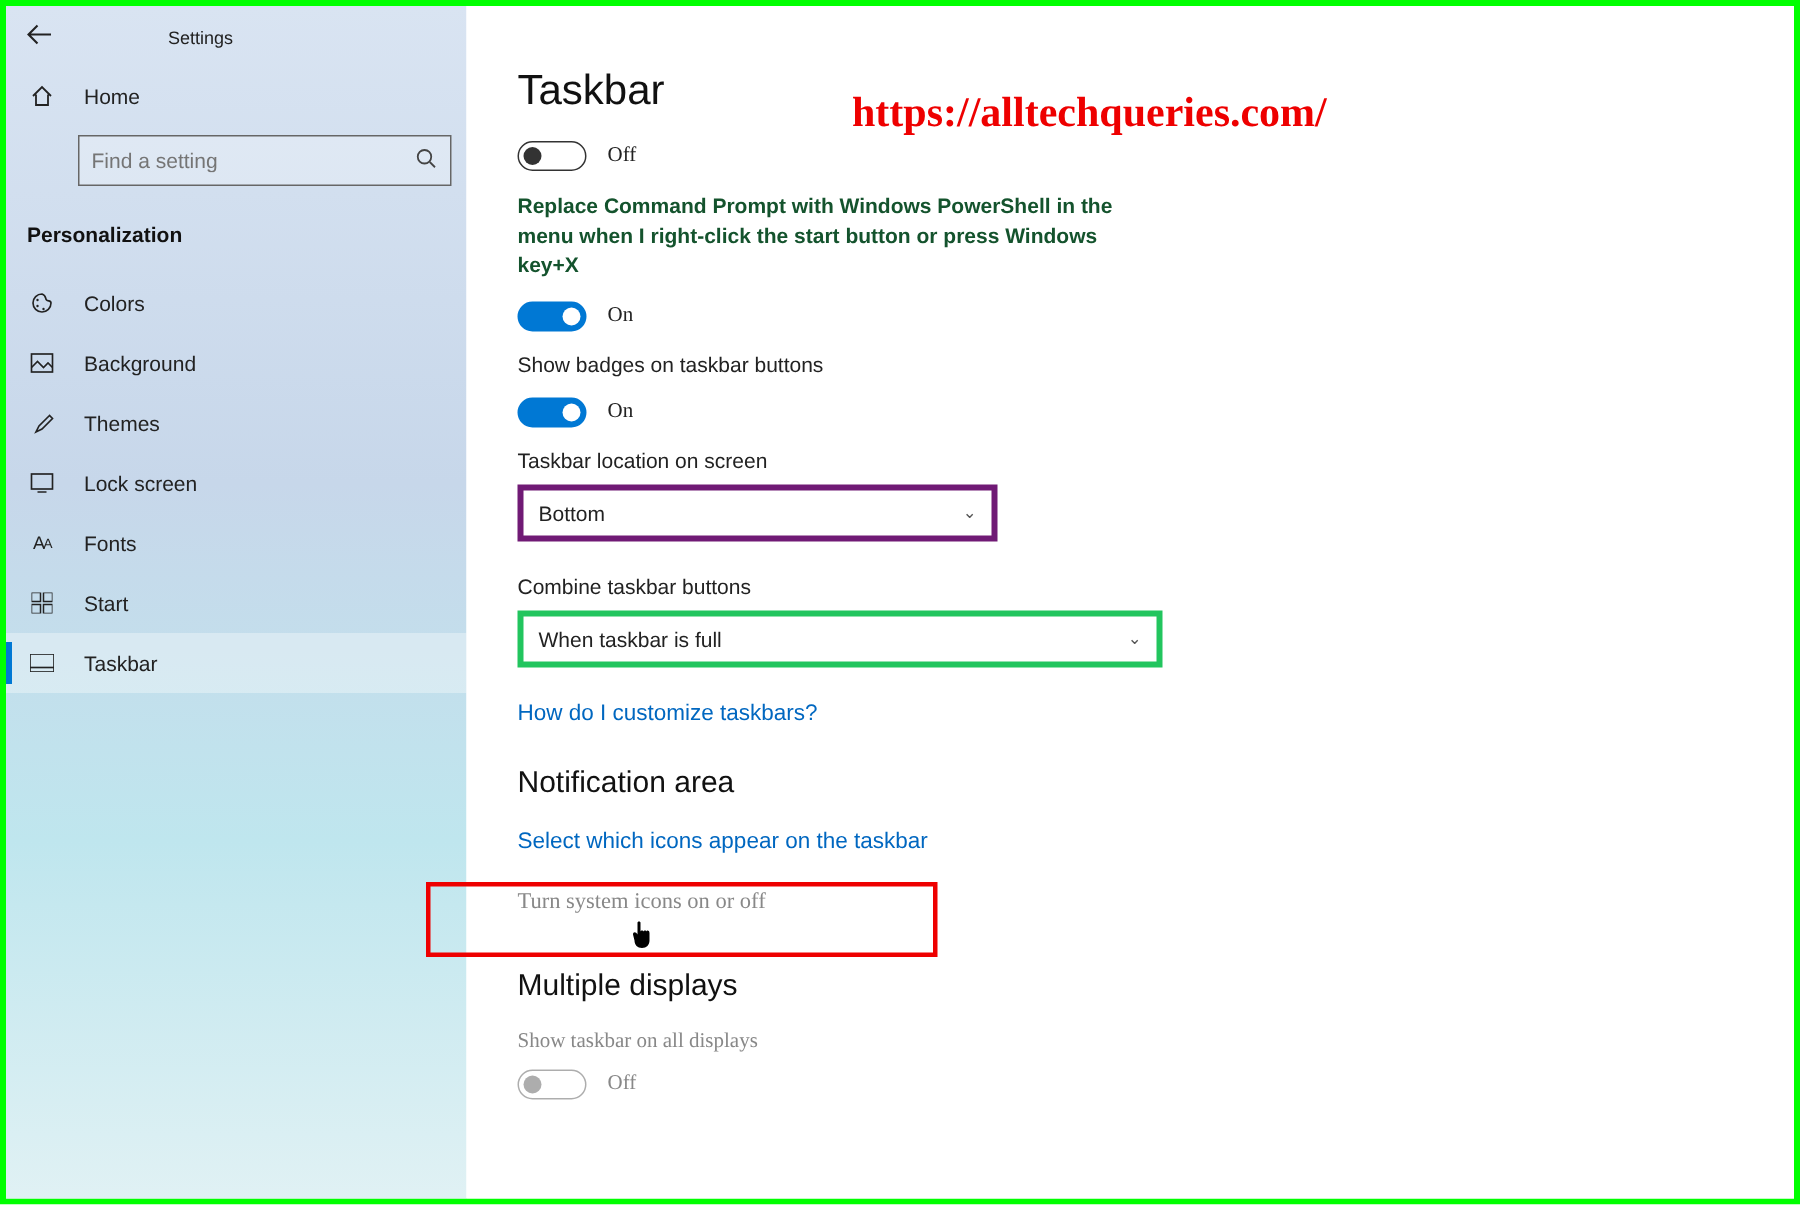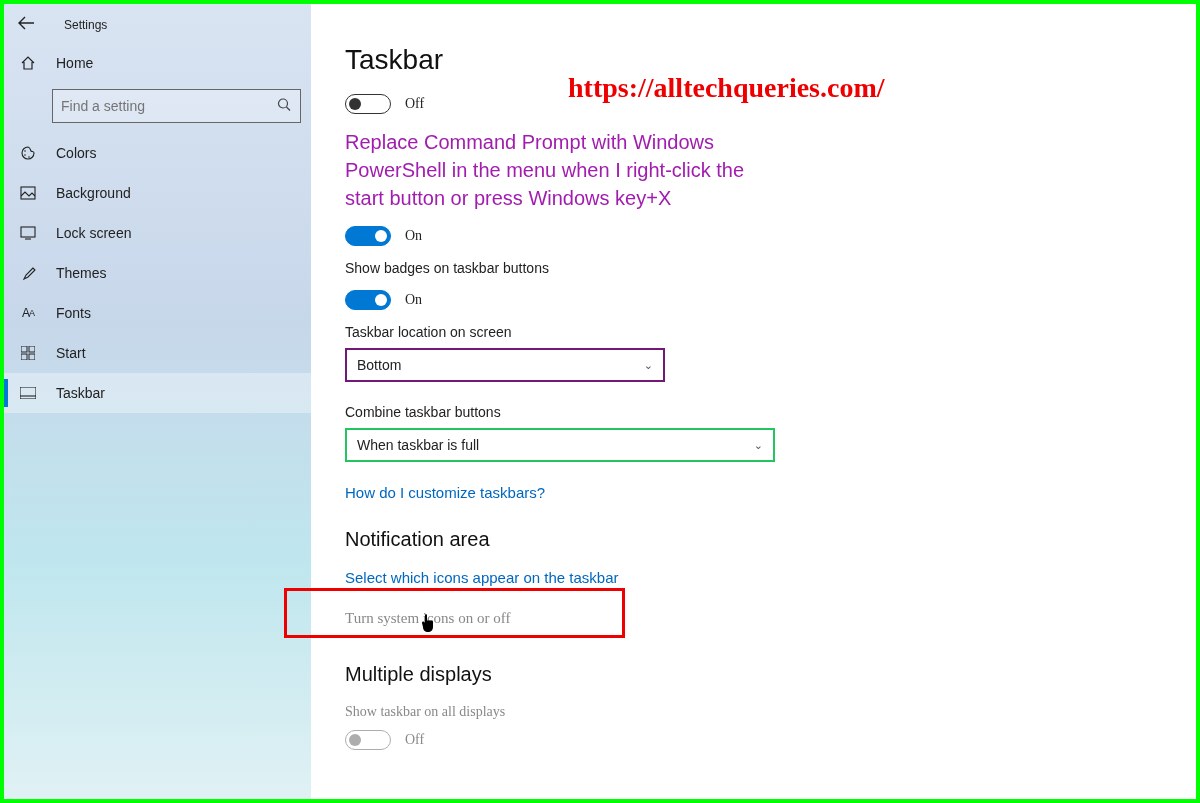--- a/index.html
+++ b/index.html
@@ -4,52 +4,52 @@
 <style>
   * { box-sizing: border-box; margin: 0; padding: 0; font-family: "Segoe UI", Tahoma, sans-serif; }
   body { width: 1200px; height: 803px; overflow: hidden; position: relative; }
   .outer-frame { position: absolute; inset: 0; border: 4px solid #00ff00; }
   .app { display: flex; width: 100%; height: 100%; position: relative; }
 
   
   .sidebar { width: 307px; height: 100%; background: linear-gradient(180deg, #d9e4f2 0%, #c7d7ea 40%, #bfe6ee 70%, #e0f1f4 100%); display: flex; flex-direction: column; padding-top: 6px; }
   .sidebar-top { display: flex; align-items: center; gap: 30px; padding: 6px 14px 10px 14px; }
   .back-arrow { font-size: 16px; color: #222; cursor: pointer; line-height: 1; }
-  .settings-title { font-size: 12px; color: #222; }
+  .settings-title { font-size: 12px; color: #222; margin-left: 48px; }
   .nav-item { display: flex; align-items: center; gap: 18px; padding: 12px 14px; font-size: 14px; color: #222; cursor: pointer; }
   .nav-item .icon-slot { width: 20px; display: inline-flex; align-items: center; justify-content: center; font-size: 15px; }
   .nav-item.active { background: rgba(255,255,255,0.35); position: relative; }
   .nav-item.active::before { content: ''; position: absolute; left: 0; top: 6px; bottom: 6px; width: 4px; background: #0078d4; }
   .search-wrap { margin: 6px 10px 10px 12px; position: relative; padding-left: 36px; }
   .search-input { width: 100%; border: 1px solid #666; background: rgba(255,255,255,0.25); font-size: 14px; padding: 8px 34px 8px 8px; color: #333; }
   .search-icon { position: absolute; right: 10px; top: 50%; transform: translateY(-50%); font-size: 14px; color: #444; }
   .section-label { padding: 14px 14px 18px 14px; font-weight: 600; font-size: 14px; color: #111; }
 
   
   .main { flex: 1; background: #fff; padding: 40px 40px 0 34px; overflow:hidden; position:relative; }
   .page-title { font-size: 28px; font-weight: 400; color: #111; margin-bottom: 18px; }
-  .watermark { position: absolute; top: 68px; left: 564px; font-family: "Times New Roman", serif; font-weight: 700; font-size: 28px; color: #e00; }
+  .watermark { position: absolute; top: 56px; left: 564px; font-family: "Times New Roman", serif; font-weight: 700; font-size: 28px; color: #e00; }
 
   .toggle-row { display: flex; align-items: center; gap: 14px; margin-bottom: 14px; }
   .toggle { width: 46px; height: 20px; border-radius: 12px; position: relative; cursor: pointer; }
   .toggle .knob { width: 12px; height: 12px; border-radius: 50%; position: absolute; top: 3px; }
   .toggle.off { background: #fff; border: 1px solid #333; }
   .toggle.off .knob { left: 3px; background: #333; }
   .toggle.on { background: #0078d4; border: 1px solid #0078d4; }
   .toggle.on .knob { right: 3px; background: #fff; }
   .toggle.disabled { background: #fff; border: 1px solid #999; opacity:0.8; }
   .toggle.disabled .knob{ left:3px; background:#999; }
   .toggle-label { font-size: 14px; color: #222; font-family: Liberation Serif, serif; }
   .toggle-label.muted { color: #888; }
 
-  .desc { font-size: 20px; color: #a21caf; max-width: 430px; margin-bottom: 14px; line-height: 1.4; }
+  .desc { font-size: 14px; color: #14532d; max-width: 430px; margin-bottom: 14px; line-height: 1.4; font-weight: bold; }
   .field-label { font-size: 14px; color: #222; margin-bottom: 8px; }
-  .select { display: flex; align-items: center; justify-content: space-between; border: 2px solid #701a75; padding: 7px 10px; font-size: 14px; color: #222; cursor: pointer; }
+  .select { display: flex; align-items: center; justify-content: space-between; border: 4px solid #701a75; padding: 7px 10px; font-size: 14px; color: #222; cursor: pointer; }
   .select.small { width: 320px; }
-  .select.wide { width: 430px; border: 2px solid #22c55e; }
+  .select.wide { width: 430px; border: 4px solid #22c55e; }
   .chev { font-size: 11px; color: #555; }
   .link { color: #0067c0; font-size: 15px; cursor: pointer; display: inline-block; }
   .section-h { font-size: 20px; font-weight: 500; color: #111; margin: 26px 0 18px 0; }
   .muted-link { color: #888; font-size: 15px; font-family: Liberation Serif, serif; }
   .spacer-6{height:6px;} .spacer-10{height:10px;} .spacer-22{height:22px;}
 
   .red-box { position: absolute; border: 3px solid #e00; left: 280px; top: 584px; width: 341px; height: 50px; pointer-events:none; }
   .cursor-hand { position: absolute; left: 416px; top: 609px; font-size: 18px; color: #000; pointer-events:none; }
 </style>
 </head>
@@ -79,20 +79,21 @@
     <div class="search-wrap">
       <input class="search-input" placeholder="Find a setting" style="">
       <span class="search-icon">
         <svg width="14" height="14" viewBox="0 0 14 14">
               <circle cx="6" cy="6" r="4.5" stroke="#444" stroke-width="1.2" fill="none"></circle>
               <line x1="9.5" y1="9.5" x2="13" y2="13" stroke="#444" stroke-width="1.2"></line>
             </svg>
       </span>
     </div>
 
+    <div class="section-label">Personalization</div>
 
     <div class="nav-item">
       <span class="icon-slot">
         <svg width="16" height="16" viewBox="0 0 16 16">
               <path d="M8 2 A6 6 0 1 0 14 8 C14 6 12 7 11 6 C10 5 11 3 8 2 Z" stroke="#222" stroke-width="1.1" fill="none"></path>
               <circle cx="5" cy="6" r="0.8" fill="#222"></circle>
               <circle cx="5" cy="10" r="0.8" fill="#222"></circle>
               <circle cx="9" cy="12" r="0.8" fill="#222"></circle>
             </svg>
       </span>
@@ -102,34 +103,34 @@
       <span class="icon-slot">
         <svg width="16" height="14" viewBox="0 0 16 14">
               <rect x="1" y="1" width="14" height="12" stroke="#222" stroke-width="1.1" fill="none"></rect>
               <path d="M1 10 L5 6 L9 10 L12 7 L15 10" stroke="#222" stroke-width="1.1" fill="none"></path>
             </svg>
       </span>
       <span>Background</span>
     </div>
     <div class="nav-item">
       <span class="icon-slot">
+        <svg width="16" height="16" viewBox="0 0 16 16">
+              <path d="M13 3 L6 10 L4 14 L8 12 L15 5 Z" stroke="#222" stroke-width="1.1" fill="none"></path>
+            </svg>
+      </span>
+      <span>Themes</span>
+    </div>
+    <div class="nav-item">
+      <span class="icon-slot">
         <svg width="16" height="14" viewBox="0 0 16 14">
               <rect x="1" y="1" width="14" height="10" stroke="#222" stroke-width="1.1" fill="none"></rect>
               <line x1="5" y1="13" x2="11" y2="13" stroke="#222" stroke-width="1.1"></line>
             </svg>
       </span>
       <span>Lock screen</span>
-    </div>
-    <div class="nav-item">
-      <span class="icon-slot">
-        <svg width="16" height="16" viewBox="0 0 16 16">
-              <path d="M13 3 L6 10 L4 14 L8 12 L15 5 Z" stroke="#222" stroke-width="1.1" fill="none"></path>
-            </svg>
-      </span>
-      <span>Themes</span>
     </div>
     <div class="nav-item">
       <span class="icon-slot" style="font-size:12px; letter-spacing:-1px;">A<span style="font-size:9px;">A</span></span>
       <span>Fonts</span>
     </div>
     <div class="nav-item">
       <span class="icon-slot">
         <svg width="14" height="14" viewBox="0 0 14 14">
               <rect x="0" y="0" width="6" height="6" stroke="#222" stroke-width="1" fill="none"></rect>
               <rect x="8" y="0" width="6" height="6" stroke="#222" stroke-width="1" fill="none"></rect>

